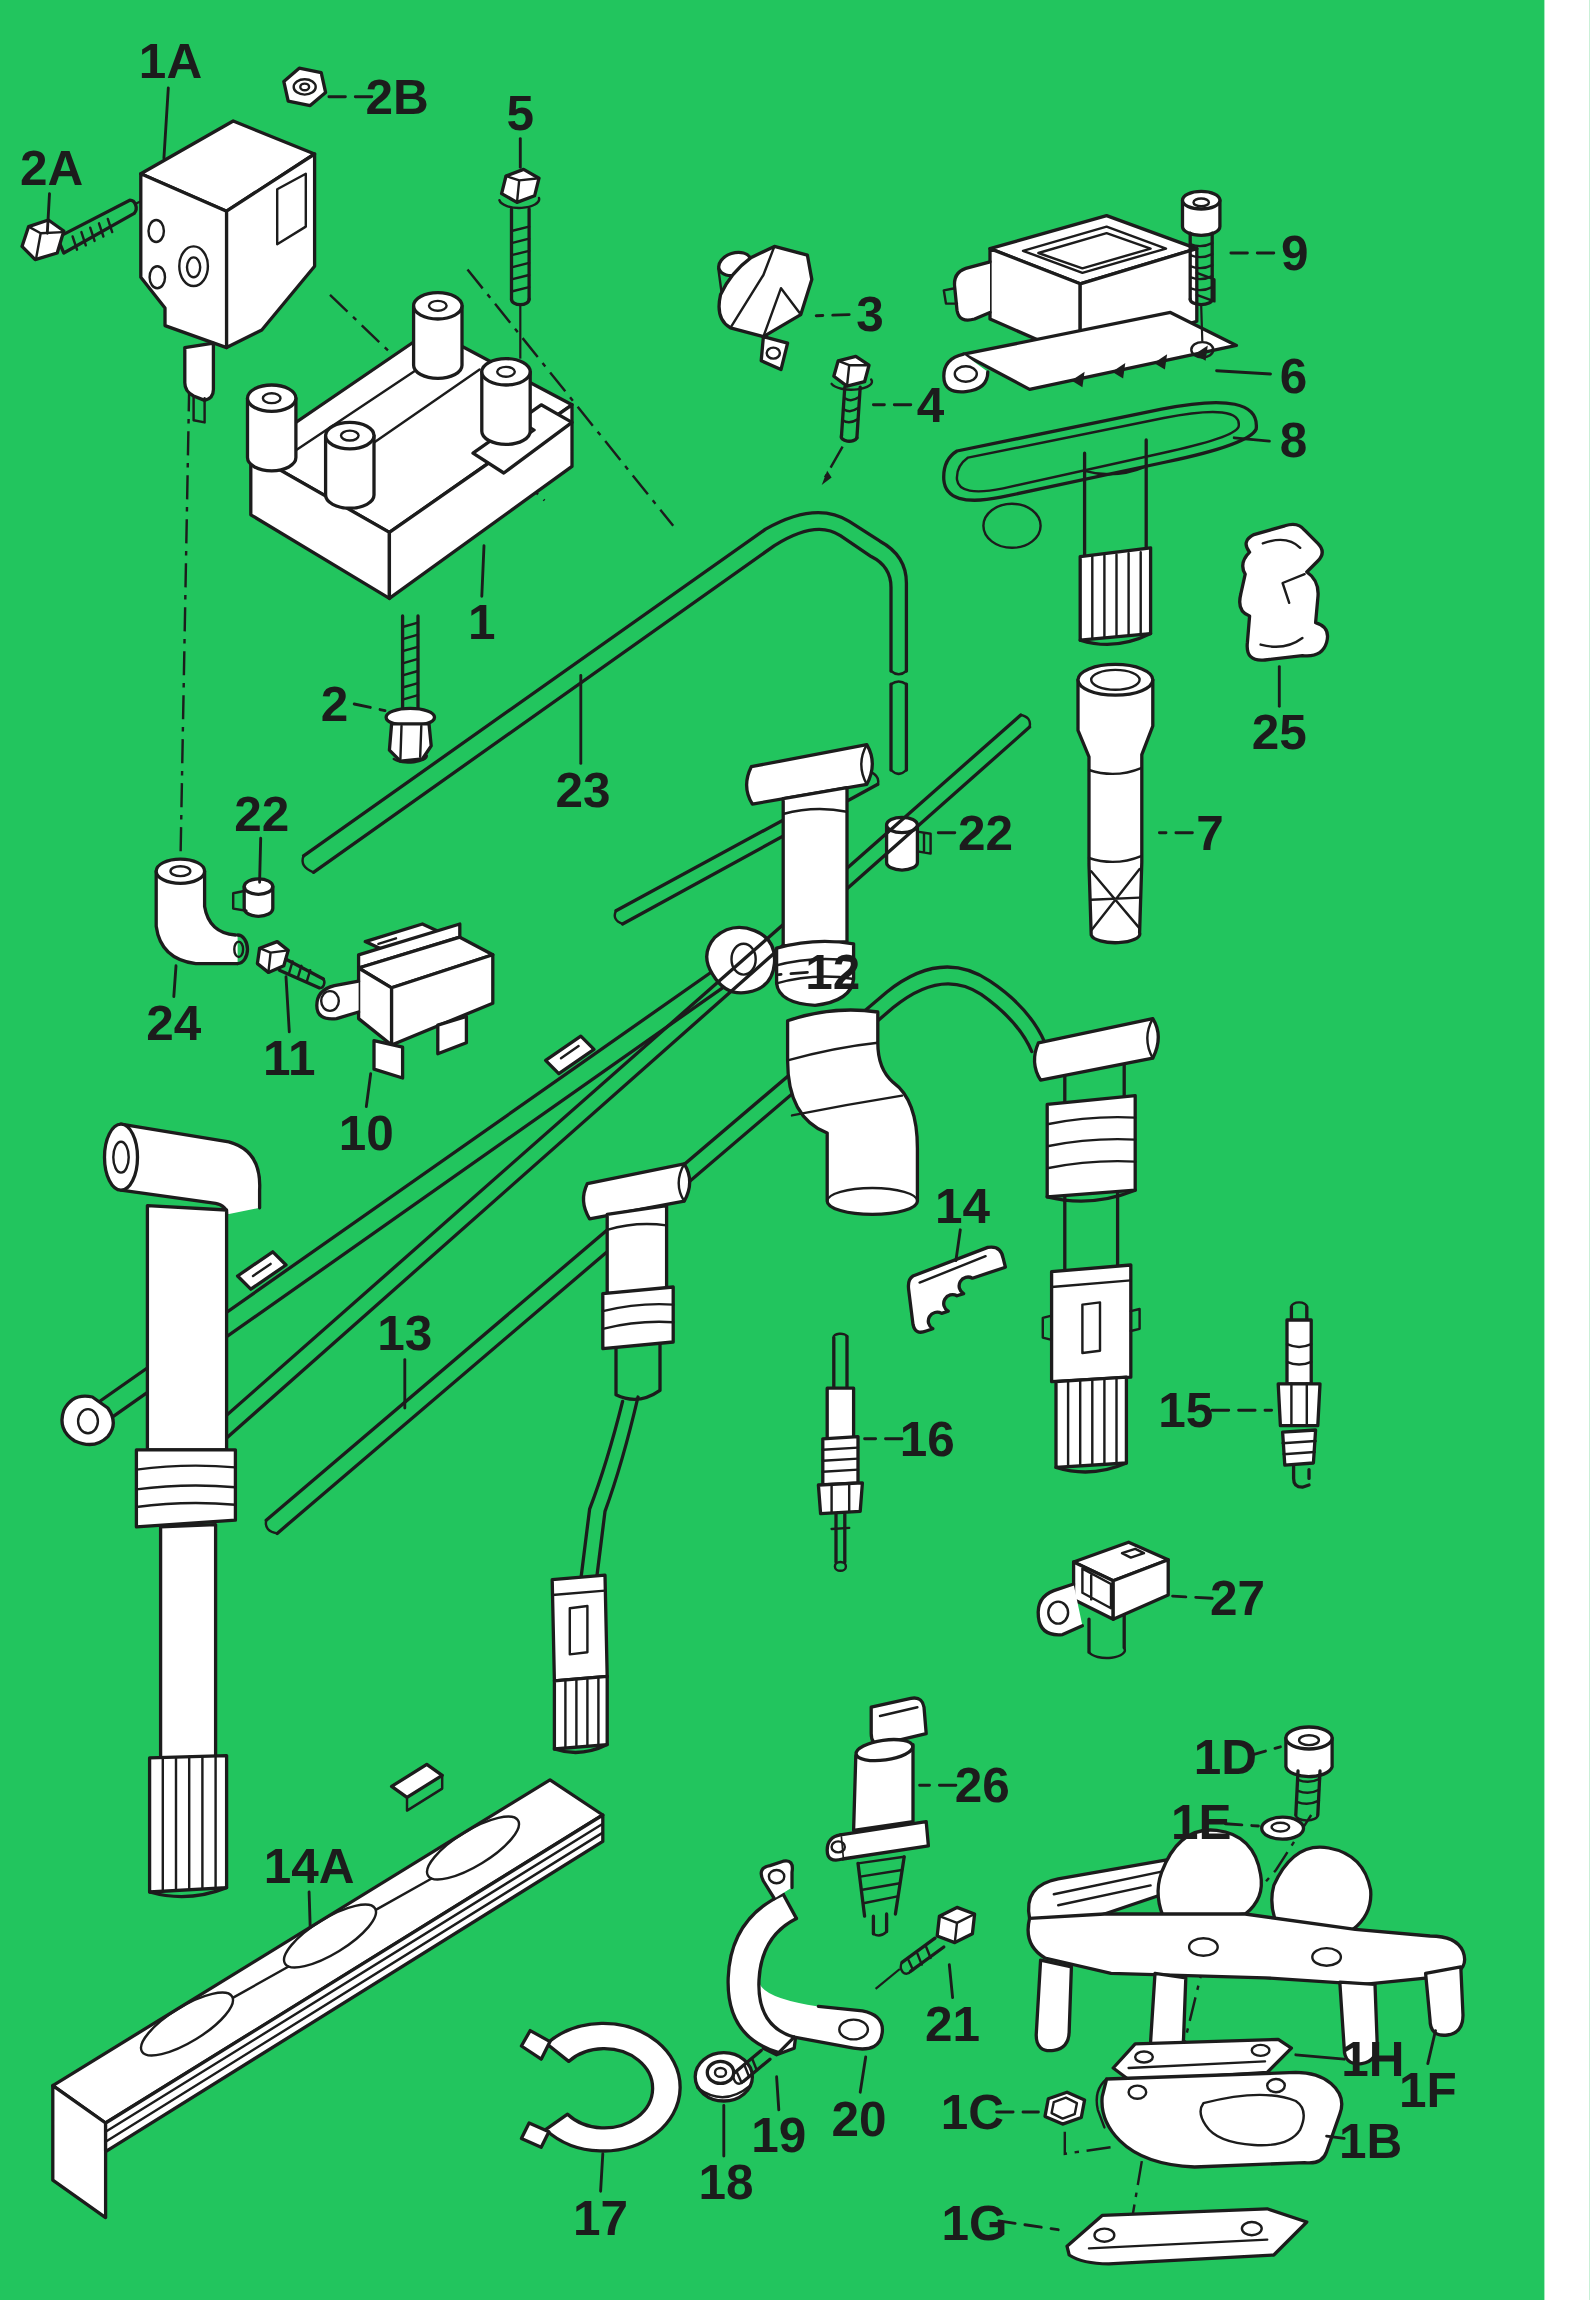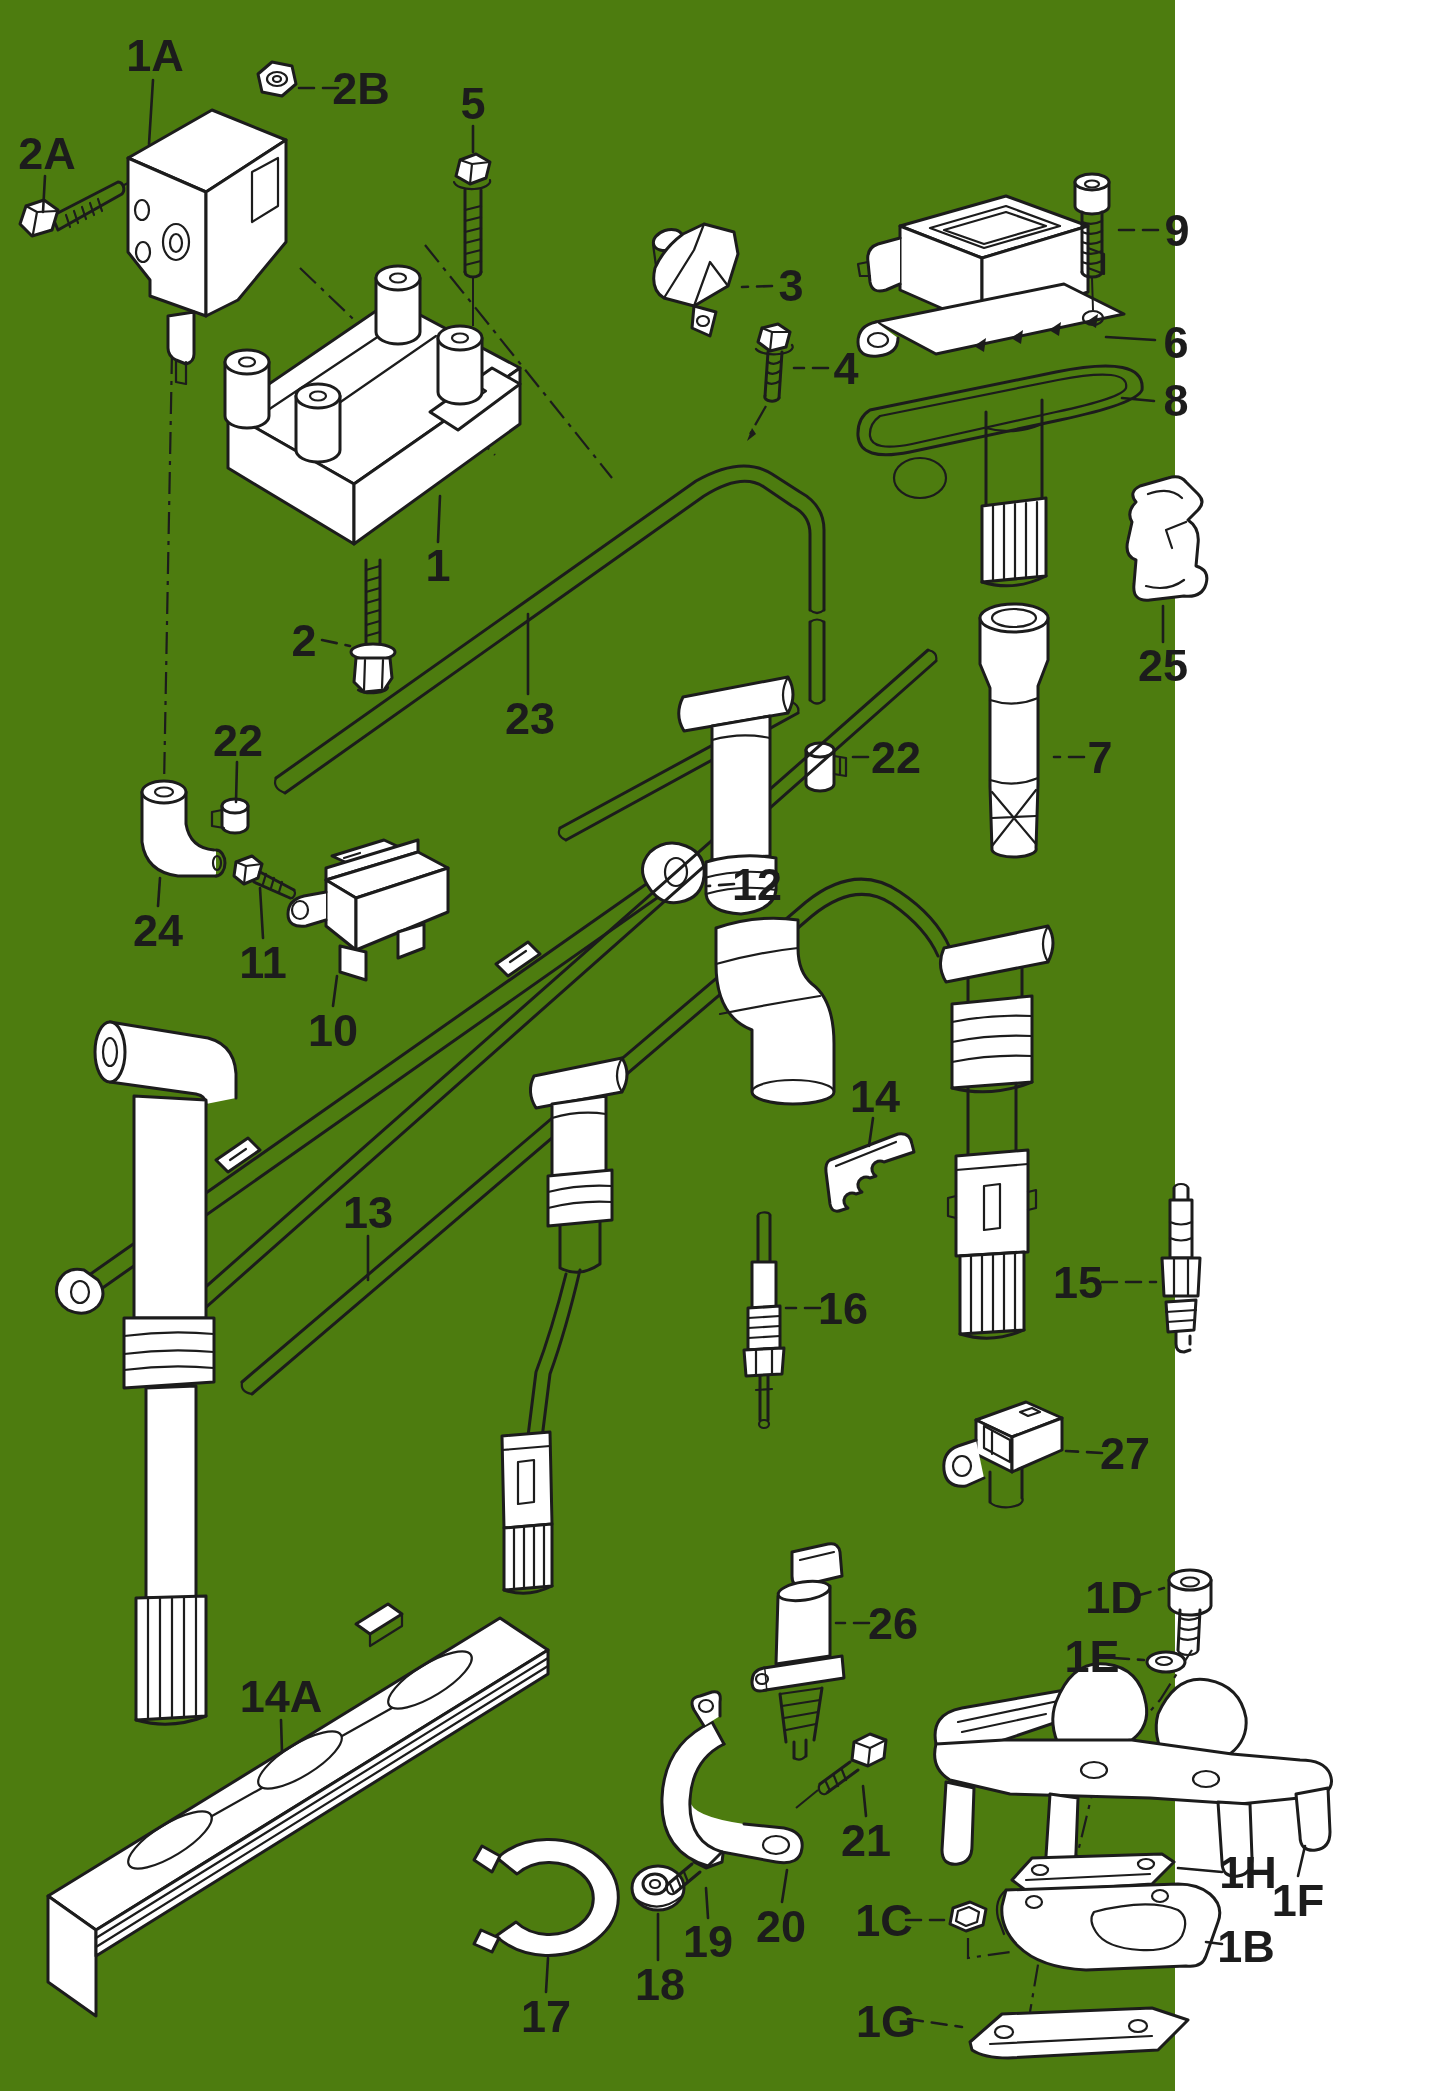--- a/index.html
+++ b/index.html
@@ -1,16 +1,16 @@
 <!DOCTYPE html>
 <html><head>
 <meta charset="utf-8">
 <style>
   html,body{margin:0;padding:0;background:#fff;}
-  #stage{width:1175px;height:2091px;position:relative;background:#4d7c0f;}
+  #stage{width:1404px;height:2091px;position:relative;background:#22c55e;}
   svg{display:block;}
   path,ellipse,polyline,polygon,line,circle{vector-effect:none;}
   .p{fill:none;stroke:#1c1c1c;stroke-width:3;stroke-linecap:round;stroke-linejoin:round;}
   .p2{fill:none;stroke:#1c1c1c;stroke-width:2.2;stroke-linecap:round;stroke-linejoin:round;}
   .w{fill:#ffffff;stroke:#1c1c1c;stroke-width:3;stroke-linecap:round;stroke-linejoin:round;}
   .wf{fill:#ffffff;stroke:none;}
   .axis{fill:none;stroke:#1c1c1c;stroke-width:2.2;stroke-dasharray:22 7 4 7;}
   .thin{fill:none;stroke:#1c1c1c;stroke-width:2;}
   .leader{fill:none;stroke:#1c1c1c;stroke-width:2.6;stroke-linecap:round;}
   .leader.dashed{stroke-dasharray:15 9;}

